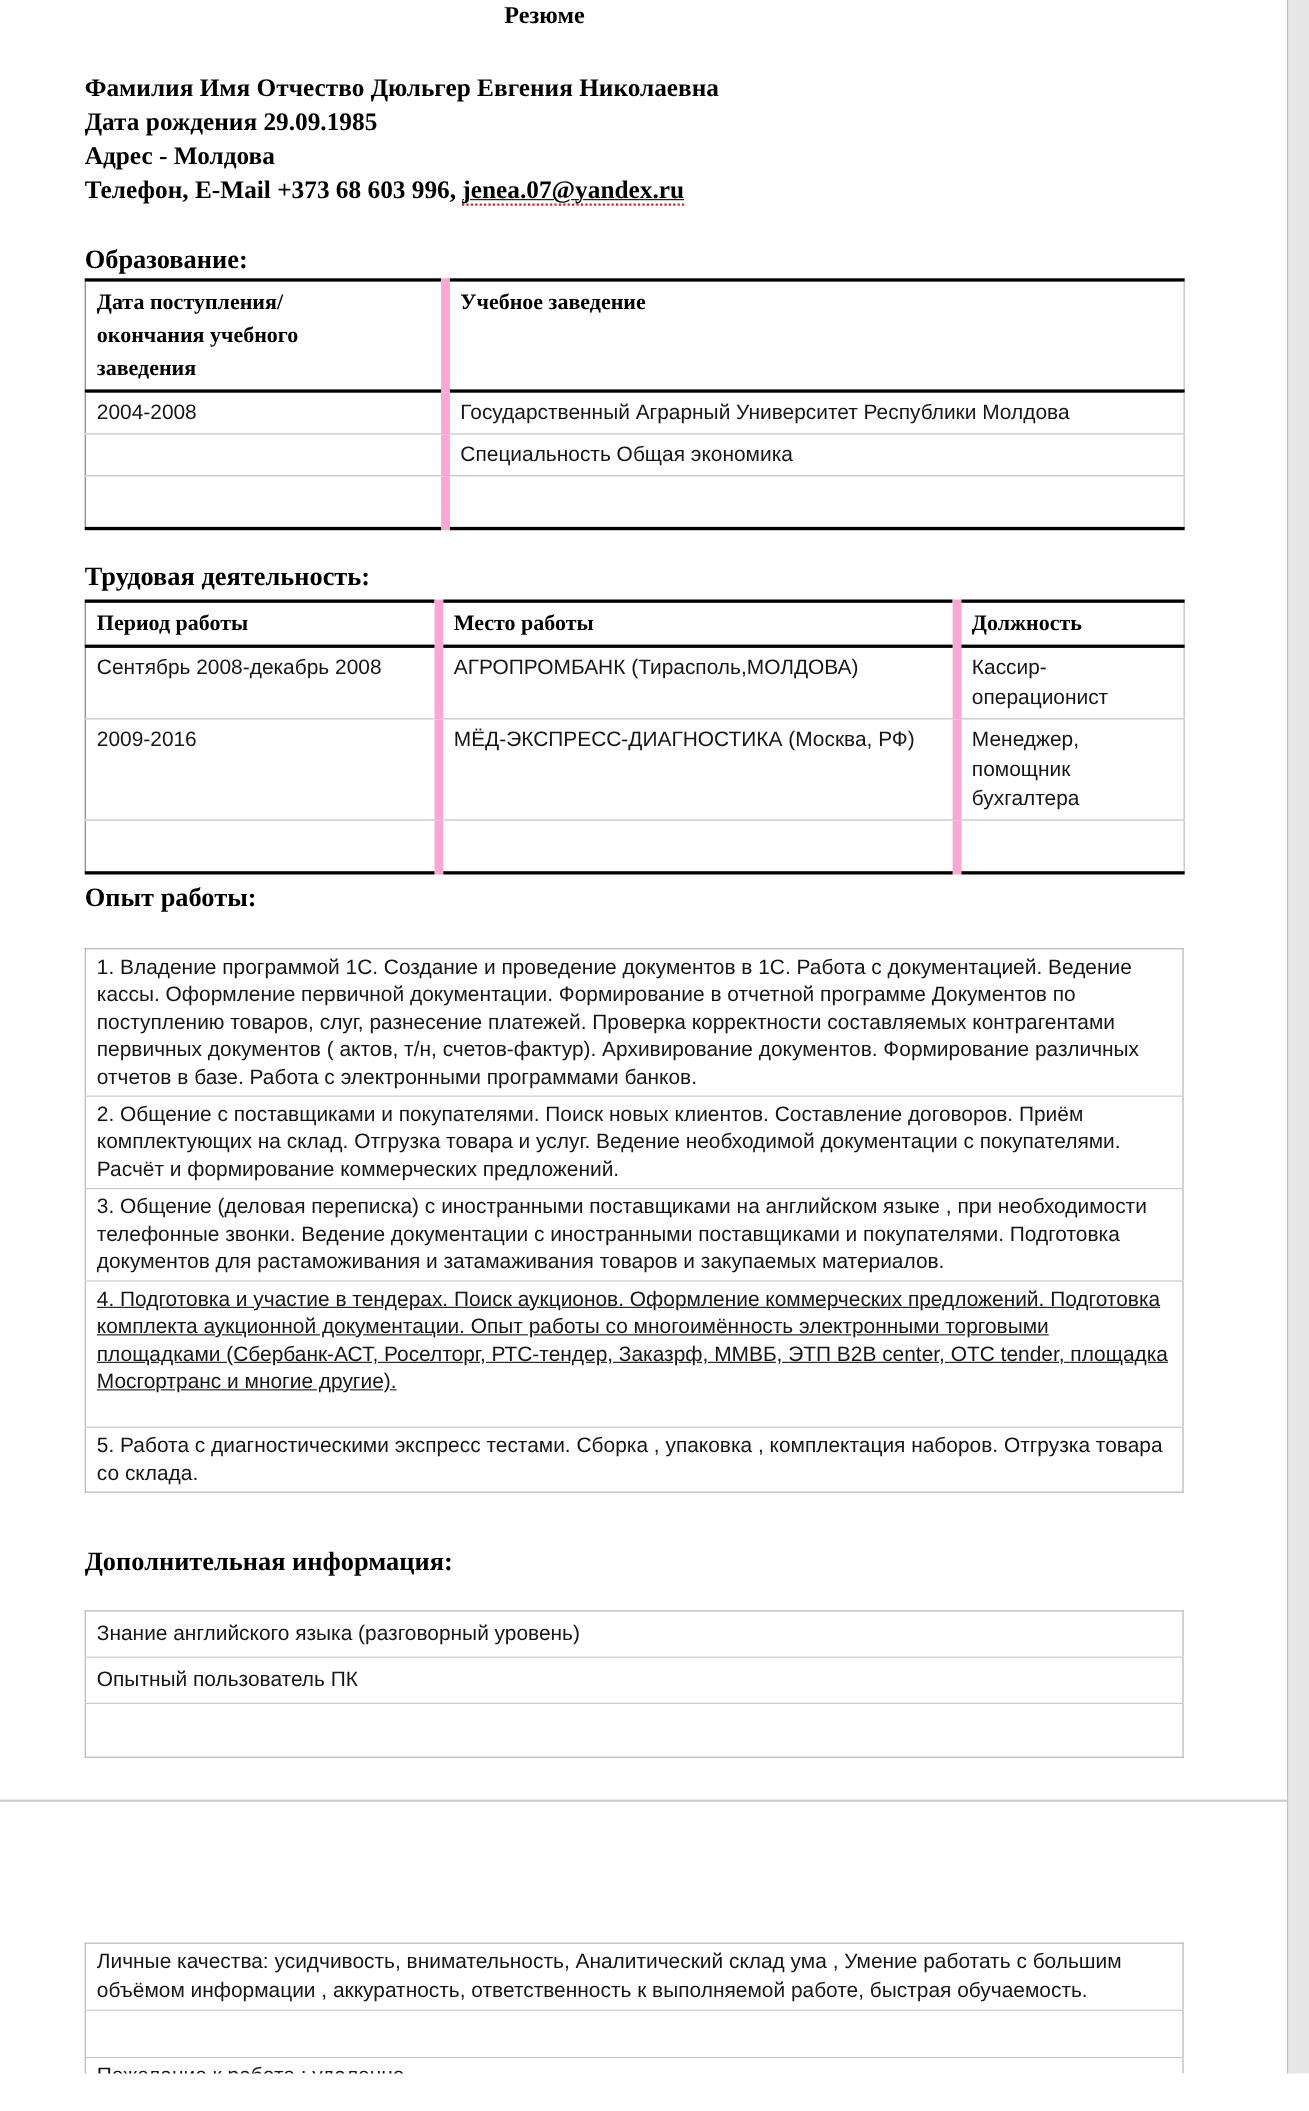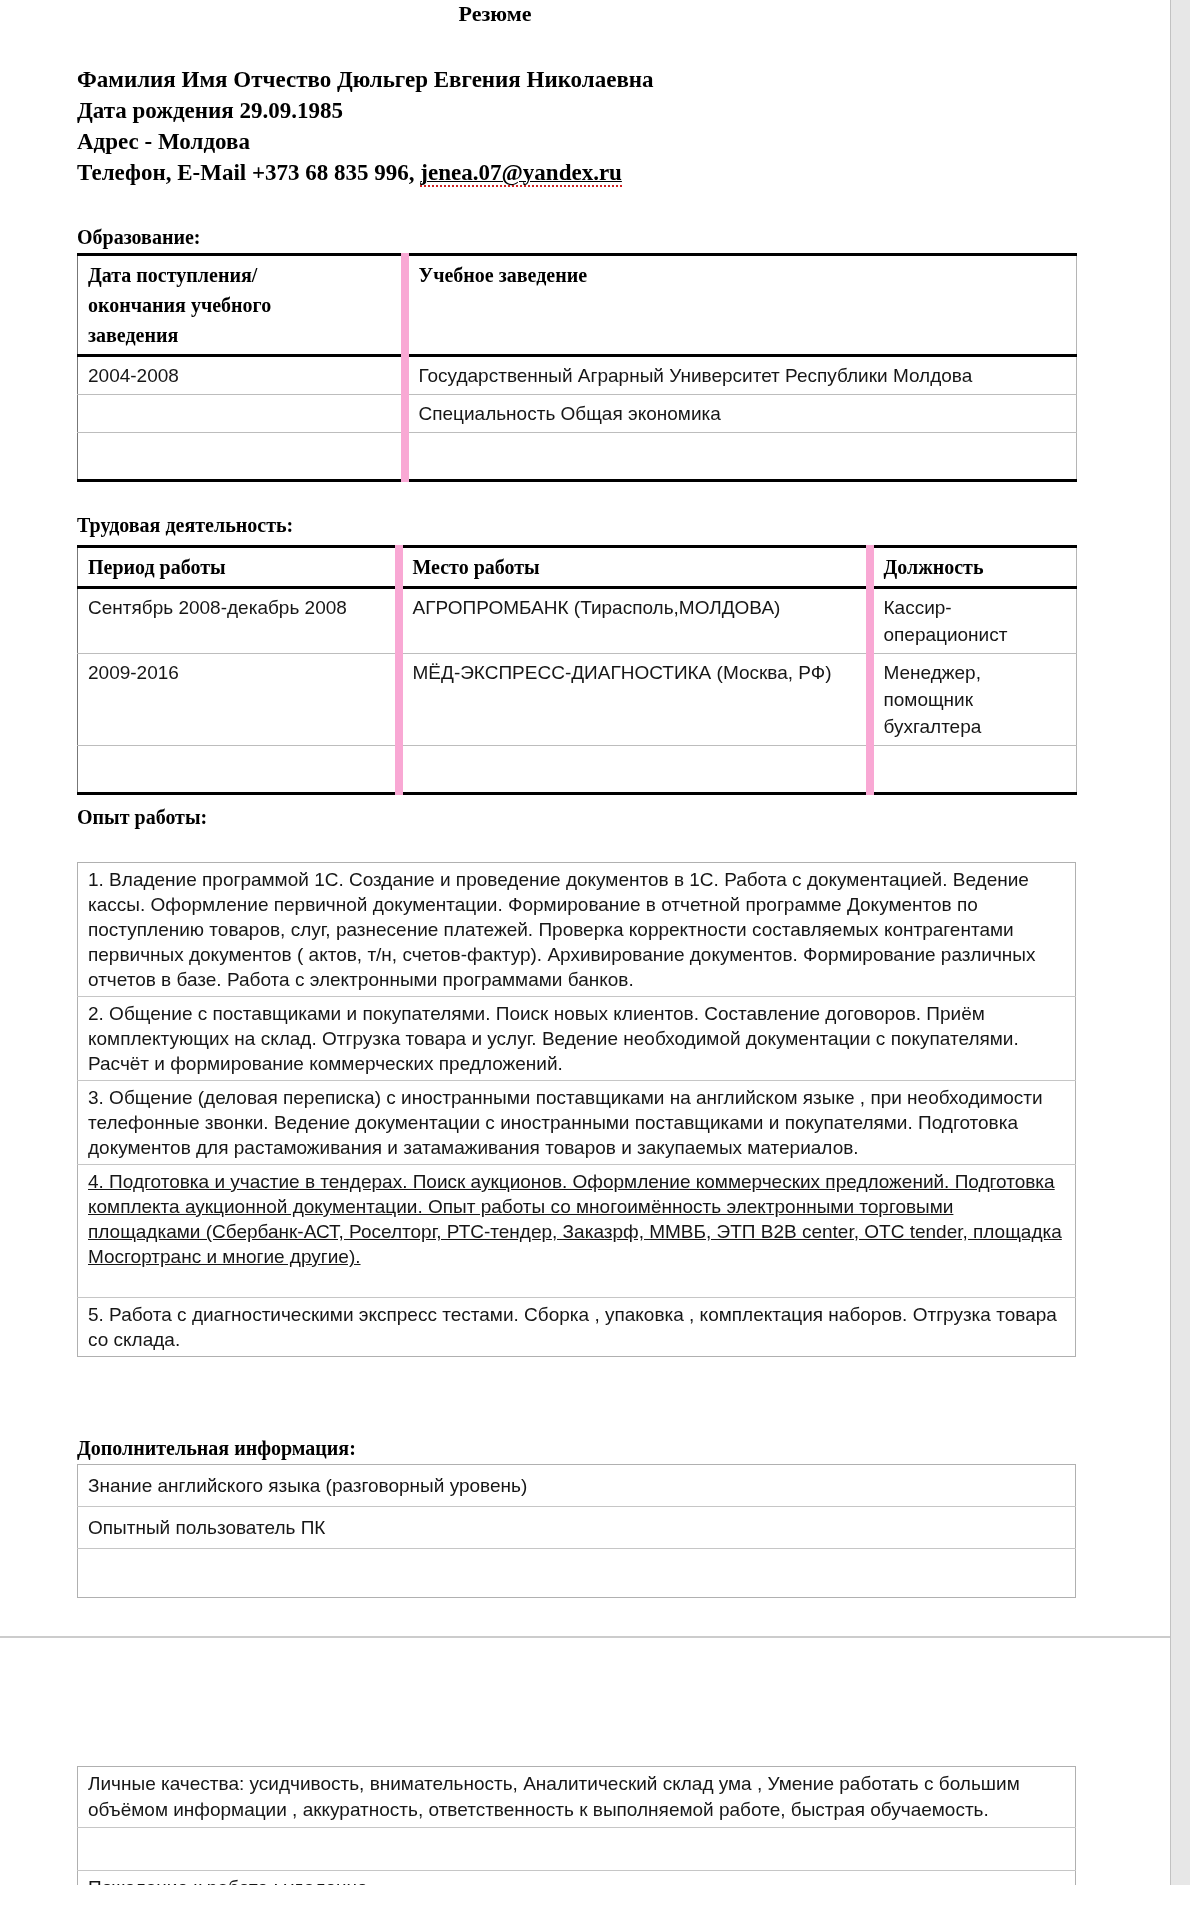--- a/index.html
+++ b/index.html
@@ -6,25 +6,25 @@
   body{width:1190px;height:1919px;overflow:hidden;background:#ffffff;}
   .page{position:relative;width:1190px;height:1885px;background:#fff;overflow:hidden;
         font-family:"Liberation Sans",sans-serif;color:#161616;}
   .serif{font-family:"Liberation Serif",serif;font-weight:bold;color:#000;}
   .doc-title{position:absolute;top:1px;left:0;width:990px;text-align:center;
              font-size:22px;line-height:26px;}
   .header-block{position:absolute;top:64px;left:77px;width:999px;
                 font-size:23px;line-height:31px;}
   .email-link{color:#000;text-decoration:underline;text-decoration-thickness:1px;
               border-bottom:2px dotted #cf2222;}
-  .sec-heading{position:absolute;left:77px;width:999px;font-size:20px;line-height:26px;margin:0;}
+  .sec-heading{position:absolute;left:77px;width:999px;font-size:24px;line-height:26px;margin:0;}
   .h-edu{top:224px;}
   .h-work{top:512px;}
   .h-exp{top:804px;}
-  .h-add{top:1407px;margin-top:28px;}
+  .h-add{top:1407px;}
   table{border-collapse:collapse;table-layout:fixed;position:absolute;left:77px;width:999px;}
   td,th{vertical-align:top;text-align:left;word-wrap:break-word;}
   
   .t-bordered{top:0;border-top:3px solid #000;border-bottom:3px solid #000;
               border-left:1px solid #777;border-right:1px solid #b5b5b5;}
   .t-edu{top:253px;}
   .t-work{top:545px;}
   .t-bordered th{font-family:"Liberation Serif",serif;font-weight:bold;color:#000;
                  font-size:20px;line-height:30px;padding:4px 8px 4px 10px;
                  border-bottom:3px solid #000;}
@@ -54,21 +54,21 @@
 <body>
 
 <div class="page">
 
   <div class="doc-title serif">Резюме</div>
 
   <div class="header-block serif">
     <div>Фамилия Имя Отчество Дюльгер Евгения Николаевна</div>
     <div>Дата рождения 29.09.1985</div>
     <div>Адрес - Молдова</div>
-    <div><span>Телефон, E-Mail +373 68 835 996, </span><a href="#" class="email-link">jenea.07@yandex.ru</a></div>
+    <div><span>Телефон, E-Mail +373 68 603 996, </span><a href="#" class="email-link">jenea.07@yandex.ru</a></div>
   </div>
 
   <h2 class="sec-heading serif h-edu">Образование:</h2>
 
   <table class="t-bordered t-edu">
     <colgroup>
         <col style="width:327px">
         <col style="width:672px">
       </colgroup>
     <thead>

